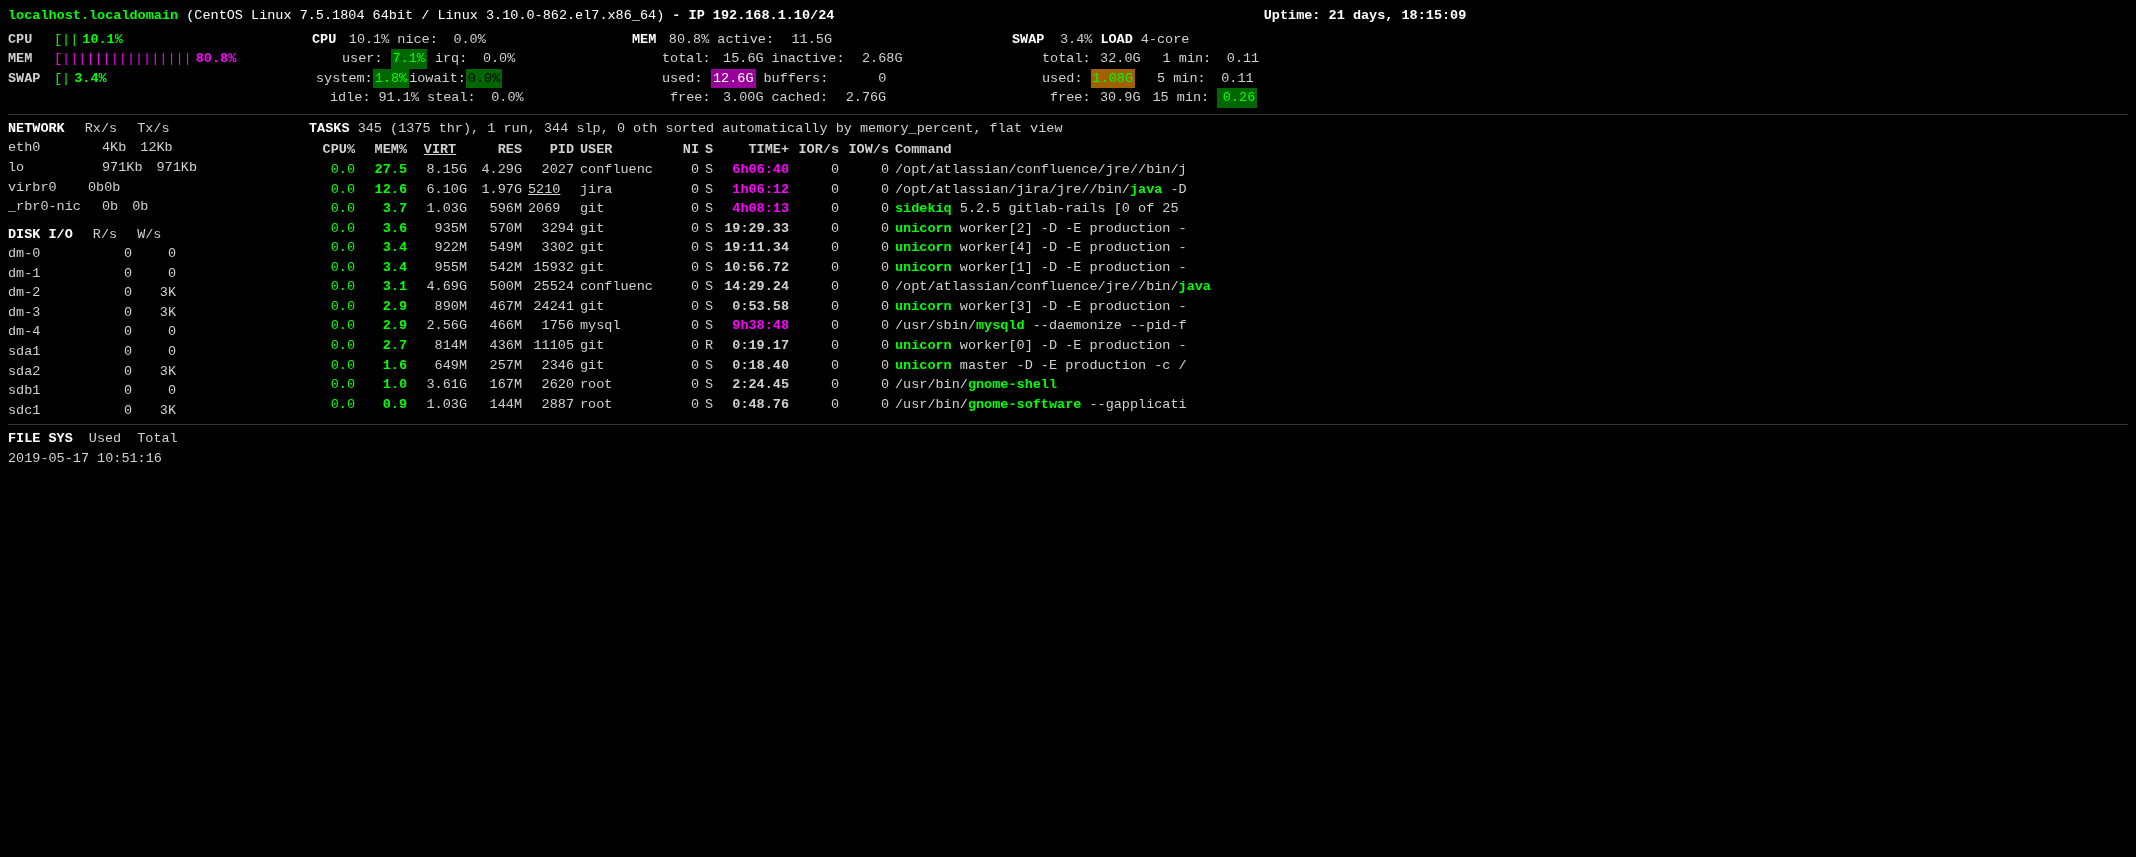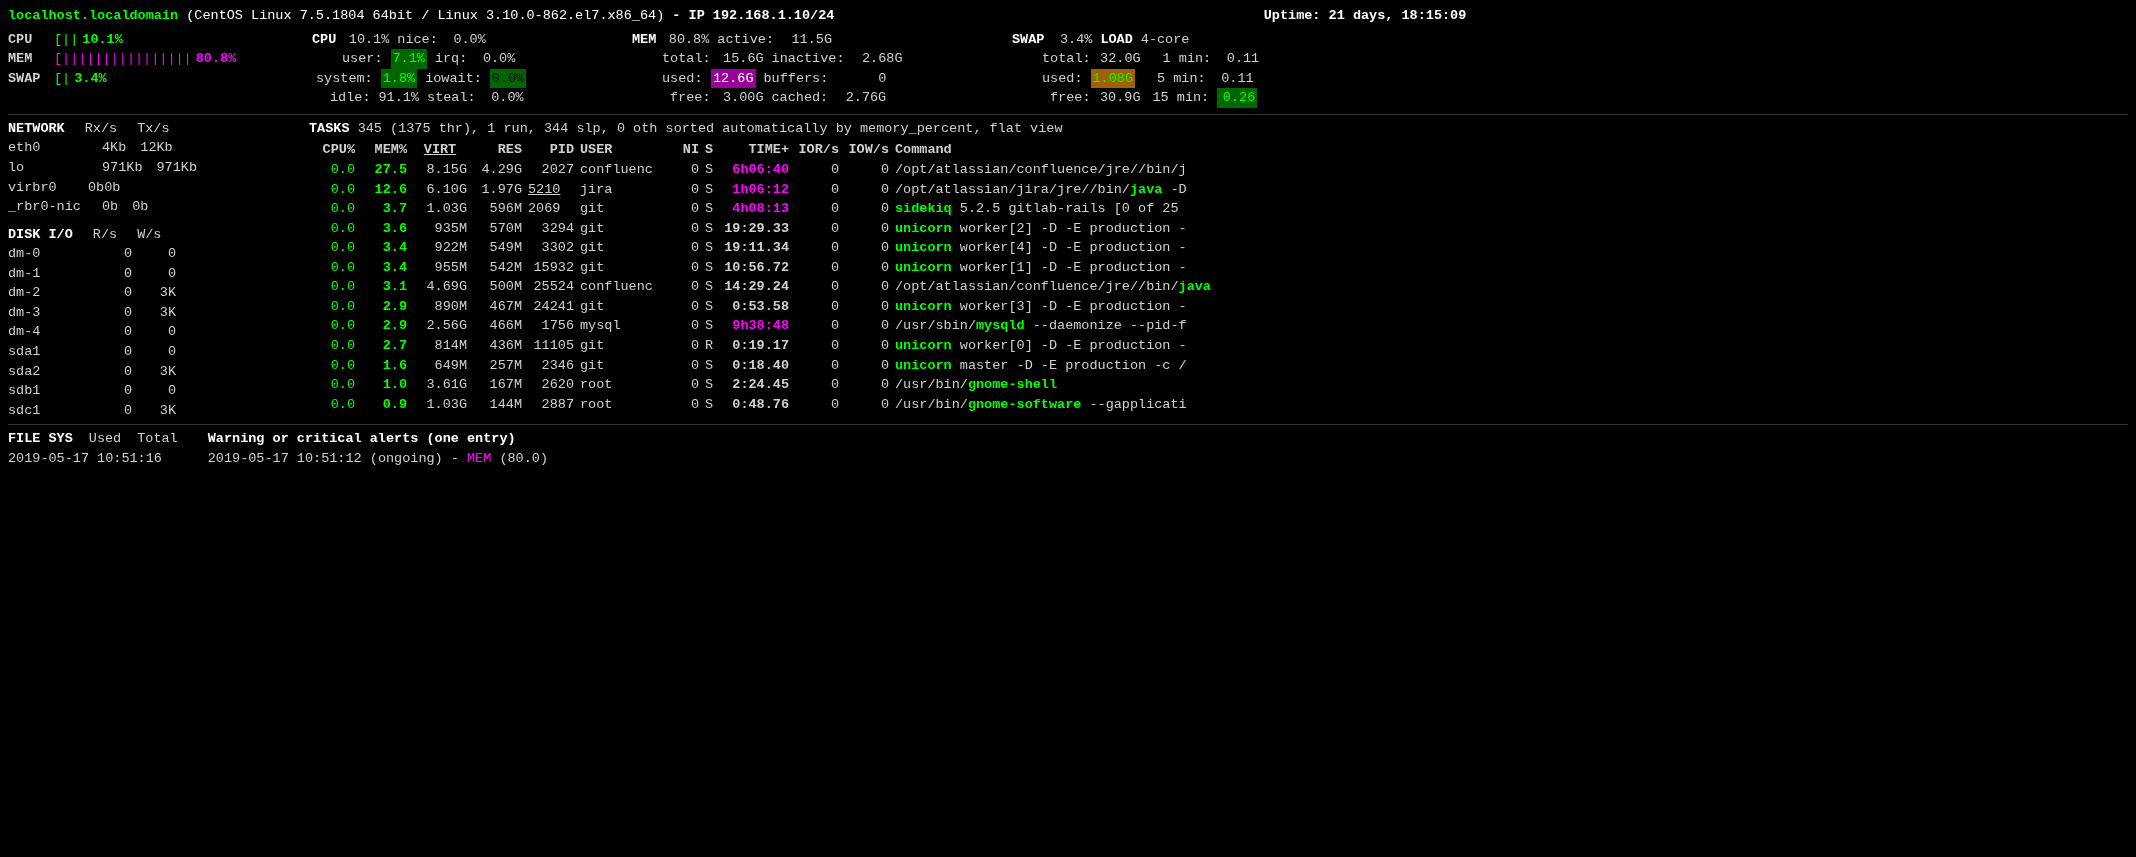--- a/index.html
+++ b/index.html
@@ -74,21 +74,21 @@
       <span style="min-width:45px; text-align:right;">10.1%</span>
       <span>nice:</span>
       <span style="min-width:40px; text-align:right;">0.0%</span>
     </div>
     <div style="display:flex; gap:8px;">
       <span style="margin-left:30px;">user:</span>
       <span style="background:#006600; color:#00ff00; padding:0 2px; min-width:35px; text-align:right;">7.1%</span>
       <span>irq:</span>
       <span style="min-width:40px; text-align:right;">0.0%</span>
     </div>
-    <div style="display:flex; gap:8px;">
+    <div style="display:flex; ">
       <span style="margin-left:4px;">system:</span>
       <span style="background:#006600; color:#00ff00; padding:0 2px; min-width:35px; text-align:right;">1.8%</span>
       <span>iowait:</span>
       <span style="background:#006600; color:#000; padding:0 2px; min-width:35px; text-align:right;">0.0%</span>
     </div>
     <div style="display:flex; gap:8px;">
       <span style="margin-left:18px;">idle:</span>
       <span style="min-width:40px; text-align:right;">91.1%</span>
       <span>steal:</span>
       <span style="min-width:40px; text-align:right;">0.0%</span>
@@ -490,22 +490,13 @@
 
 <div style="display:flex; gap:30px; margin-top:2px;">
   <div>
     <div style="display:flex; gap:16px;">
       <span style="font-weight:bold;color:#fff;">FILE SYS</span>
       <span>Used</span>
       <span>Total</span>
     </div>
     <div>2019-05-17  10:51:16</div>
   </div>
-  <div>
-    <div style="font-weight:bold;color:#fff;">Warning or critical alerts (one entry)</div>
-    <div>
-      <span>2019-05-17  10:51:12</span>
-      <span> (ongoing) - </span>
-      <span style="color:#ff00ff;">MEM</span>
-      <span> (80.0)</span>
-    </div>
-  </div>
 </div>
 
 </body></html>

